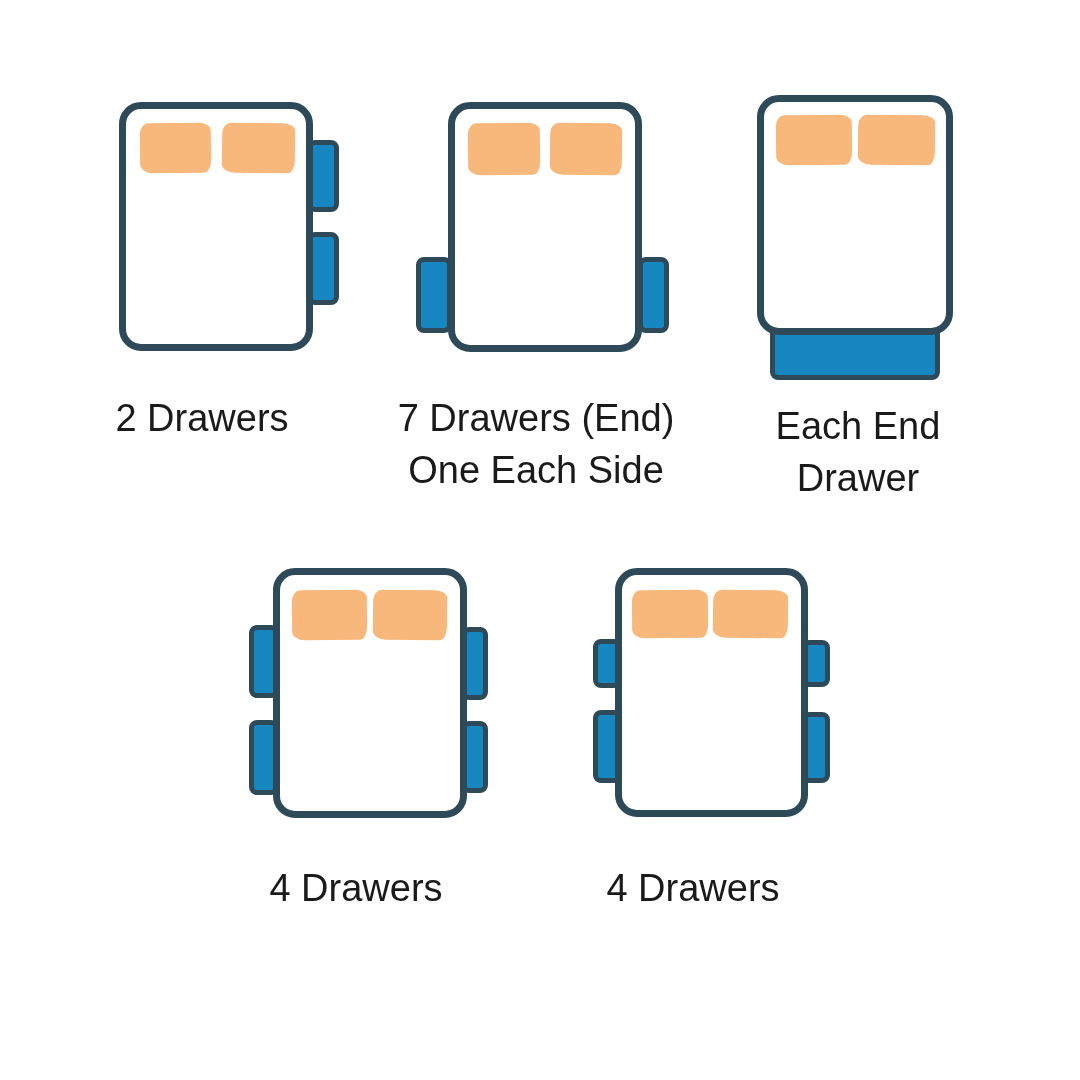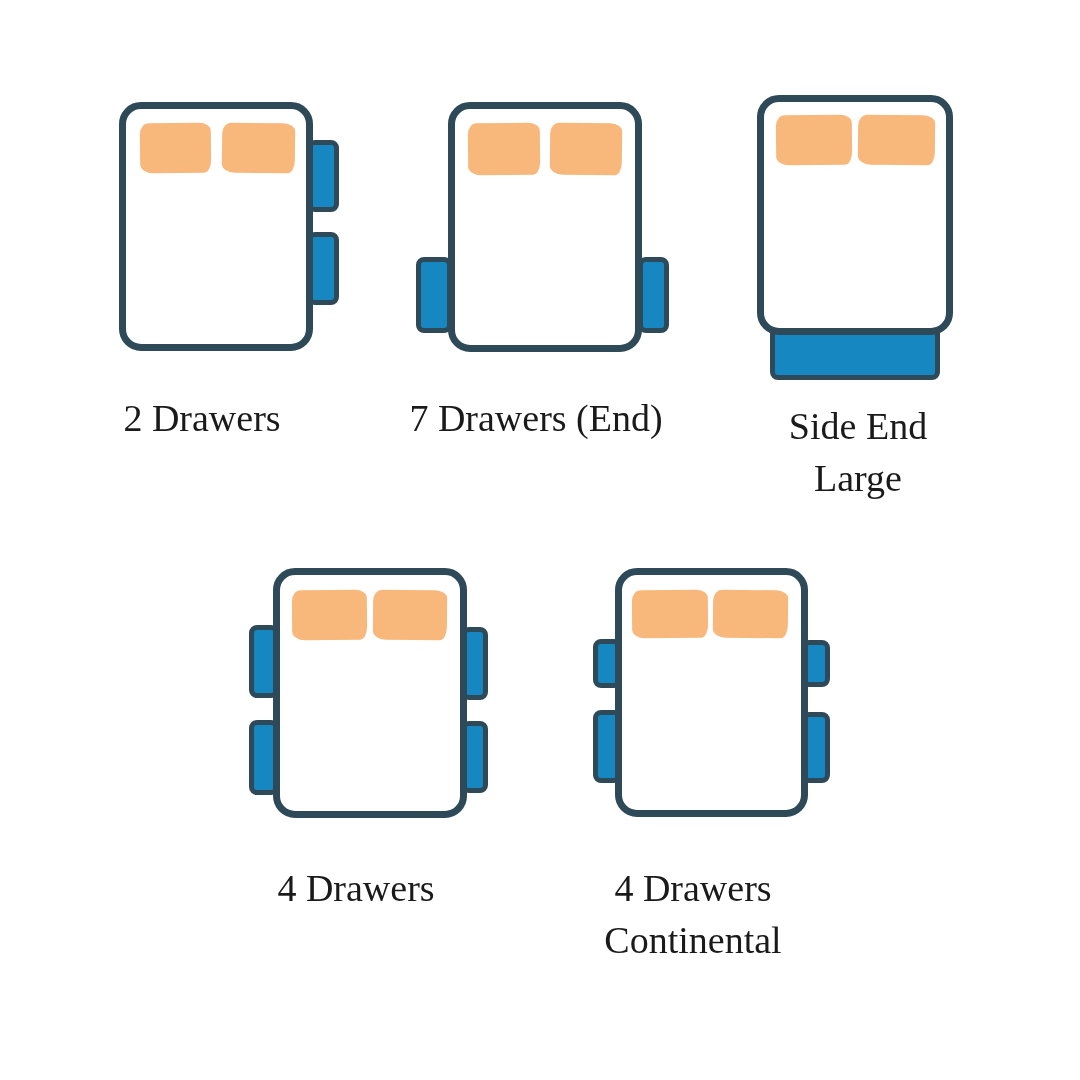--- a/index.html
+++ b/index.html
@@ -2,21 +2,21 @@
 <html><head>
 <meta charset="utf-8">
 <style>
   html, body { margin: 0; padding: 0; background: #ffffff; }
   .stage {
     position: relative;
     width: 1080px;
     height: 1080px;
     background: #ffffff;
     overflow: hidden;
-    font-family: Liberation Serif, serif;
+    font-family: Liberation Sans, sans-serif;
   }
   .bed {
     position: absolute;
     box-sizing: border-box;
     background: #ffffff;
     border: 7px solid #2e4a59;
     border-radius: 22px;
     z-index: 2;
   }
   .pillow {
@@ -62,31 +62,32 @@
   </div>
 
   <div>
     <div class="drawer" style="left:416px; top:257px; width:36px; height:76px;"></div>
     <div class="drawer" style="left:638px; top:257px; width:31px; height:76px;"></div>
     <div class="bed" style="left:448px; top:102px; width:194px; height:250px;"></div>
     <div class="pillow" style="left:468px; top:123px; width:72px; height:52px; transform:rotate(-0.6deg);"></div>
     <div class="pillow" style="left:550px; top:123px; width:72px; height:52px; transform:rotate(0.6deg);"></div>
     <div class="label" style="left:376px; top:392px;">
       <span>7 Drawers (End)</span>
+      <span>One Each Side</span>
     </div>
   </div>
 
   <div>
     <div class="drawer" style="left:770px; top:324px; width:170px; height:56px;"></div>
     <div class="bed" style="left:757px; top:95px; width:196px; height:240px;"></div>
     <div class="pillow" style="left:776px; top:115px; width:76px; height:50px; transform:rotate(-0.6deg);"></div>
     <div class="pillow" style="left:858px; top:115px; width:77px; height:50px; transform:rotate(0.6deg);"></div>
     <div class="label" style="left:698px; top:400px;">
-      <span>Side End</span>
-      <span>Large</span>
+      <span>Each End</span>
+      <span>Drawer</span>
     </div>
   </div>
 
   <div>
     <div class="drawer" style="left:249px; top:625px; width:30px; height:73px;"></div>
     <div class="drawer" style="left:249px; top:720px; width:30px; height:75px;"></div>
     <div class="drawer" style="left:461px; top:627px; width:27px; height:73px;"></div>
     <div class="drawer" style="left:461px; top:721px; width:27px; height:72px;"></div>
     <div class="bed" style="left:273px; top:568px; width:194px; height:250px;"></div>
     <div class="pillow" style="left:292px; top:590px; width:75px; height:50px; transform:rotate(-0.6deg);"></div>
@@ -99,17 +100,16 @@
   <div>
     <div class="drawer" style="left:593px; top:639px; width:29px; height:49px;"></div>
     <div class="drawer" style="left:593px; top:710px; width:29px; height:73px;"></div>
     <div class="drawer" style="left:801px; top:640px; width:29px; height:47px;"></div>
     <div class="drawer" style="left:801px; top:712px; width:29px; height:71px;"></div>
     <div class="bed" style="left:615px; top:568px; width:193px; height:249px;"></div>
     <div class="pillow" style="left:632px; top:590px; width:76px; height:48px; transform:rotate(-0.6deg);"></div>
     <div class="pillow" style="left:713px; top:590px; width:75px; height:48px; transform:rotate(0.6deg);"></div>
     <div class="label" style="left:533px; top:862px;">
       <span>4 Drawers</span>
-      <span>Continental</span>
     </div>
   </div>
 
 </div>
 
 </body></html>

